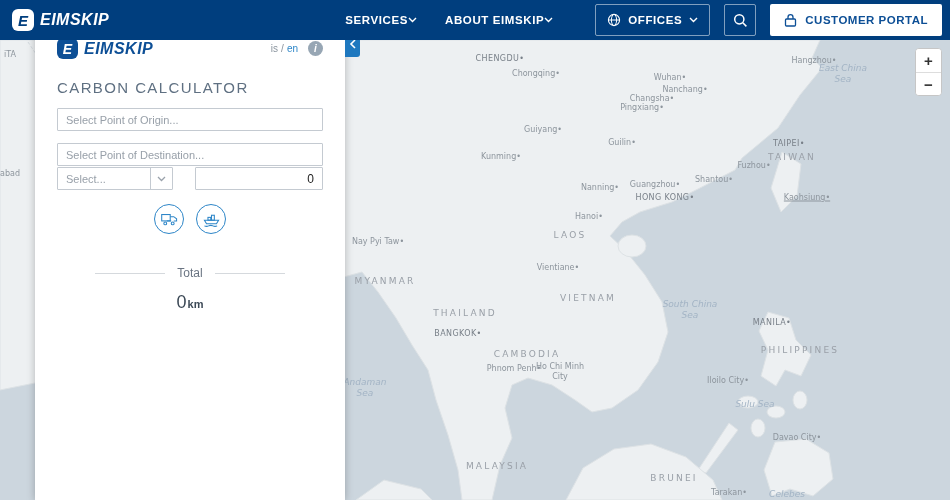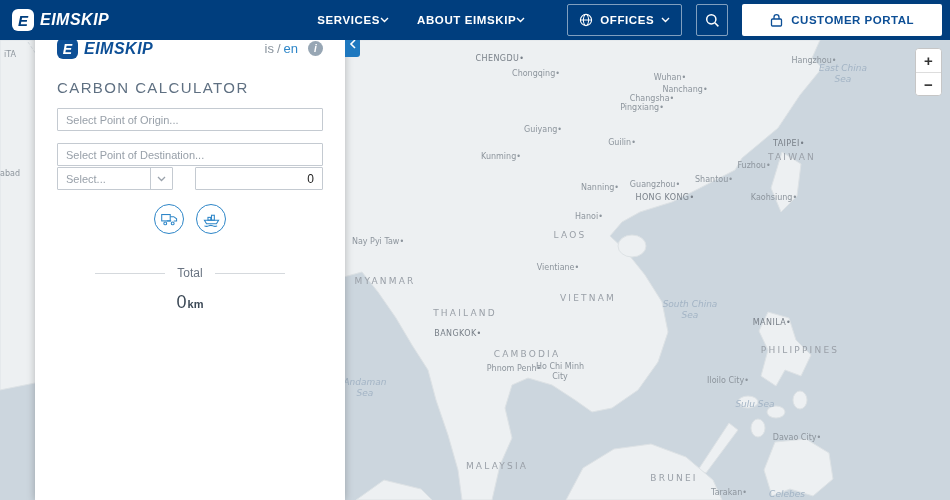--- a/index.html
+++ b/index.html
@@ -22,21 +22,21 @@
   .logo-text{color:#fff;font-style:italic;font-weight:800;font-size:16px;letter-spacing:.5px;}
   .header-right{margin-left:auto;display:flex;align-items:center;}
   .nav-item{display:flex;align-items:center;gap:0;color:#fff;font-size:11.5px;font-weight:700;
     letter-spacing:.6px;margin-right:28px;cursor:pointer;}
   .hdr-box{display:flex;align-items:center;gap:7px;border:1px solid rgba(255,255,255,.5);
     border-radius:2px;color:#fff;font-size:11.5px;font-weight:700;letter-spacing:.6px;
     padding:0 11px;height:32px;margin-left:14px;cursor:pointer;}
   .hdr-box.square{width:32px;justify-content:center;padding:0;}
   .portal-btn{display:flex;align-items:center;gap:8px;background:#fff;color:var(--brand-blue);
     font-size:11.5px;font-weight:700;letter-spacing:.5px;border:none;border-radius:2px;
-    height:32px;padding:0 28px;margin-left:14px;cursor:pointer;}
+    height:32px;padding:0 14px;margin-left:14px;cursor:pointer;}
 
   
   .map{position:absolute;top:40px;left:0;right:0;bottom:0;background:var(--sea);overflow:hidden;}
   .map svg.land{position:absolute;inset:0;}
   .map-label{position:absolute;transform:translate(-50%,-50%);font-family:"DejaVu Sans",sans-serif;
     font-size:8px;color:#8d959d;white-space:nowrap;pointer-events:none;}
   .map-label.capital{color:#798089;font-size:8px;letter-spacing:.4px;}
   .map-label.country{color:#9aa0a8;font-size:9px;letter-spacing:2.2px;}
   .map-label.sea{color:#a3b4c5;font-style:italic;font-size:9px;white-space:normal;width:58px;
     text-align:center;line-height:1.25;}
@@ -48,21 +48,21 @@
     font-size:15px;font-weight:700;color:#333;cursor:pointer;background:#fff;border:none;}
   .zoom-btn + .zoom-btn{border-top:1px solid #ddd;}
 
   
   .panel{position:absolute;left:35px;top:18px;width:310px;height:calc(100% - 18px);background:#fff;
     box-shadow:0 1px 8px rgba(0,0,0,.25);z-index:10;padding:20px 22px;}
   .panel-top{display:flex;align-items:center;}
   .p-logo{display:flex;align-items:center;gap:6px;}
   .p-logo .logo-mark{background:var(--brand-blue);color:#fff;width:21px;height:21px;font-size:14px;}
   .p-logo .logo-text{color:var(--brand-blue);font-size:16px;}
-  .lang{margin-left:auto;font-size:13px;color:#8a949e;display:flex;gap:3px;align-items:center;}
+  .lang{margin-left:auto;font-size:10px;color:#8a949e;display:flex;gap:3px;align-items:center;}
   .lang .active{color:#2e86c8;}
   .info-icon{width:15px;height:15px;border-radius:50%;background:#97a6b4;color:#fff;font-size:10px;
     font-weight:700;font-style:italic;display:flex;align-items:center;justify-content:center;
     margin-left:10px;cursor:pointer;}
   .panel-title{margin-top:20px;font-size:15px;color:#5f7082;letter-spacing:1.4px;font-weight:400;}
   .p-input{width:100%;height:23px;border:1px solid #c4cad1;border-radius:1px;font-size:11px;
     padding:0 8px;color:#333;margin-top:12px;font-family:"Liberation Sans",sans-serif;}
   .p-input::placeholder{color:#98a0a9;}
   .row{display:flex;justify-content:space-between;margin-top:1px;}
   .select-box{width:116px;height:23px;border:1px solid #c4cad1;border-radius:1px;display:flex;
@@ -180,21 +180,21 @@
       <span class="map-label city" style="left: 543px; top: 89px;">Guiyang•</span>
       <span class="map-label city" style="left: 622px; top: 102px;">Guilin•</span>
       <span class="map-label city" style="left: 754px; top: 91px; margin-top: 34px;">Fuzhou•</span>
       <span class="map-label city" style="left: 501px; top: 116px;">Kunming•</span>
       <span class="map-label capital" style="left: 789px; top: 103px;">TAIPEI•</span>
       <span class="map-label country" style="left: 792px; top: 117px;">TAIWAN</span>
       <span class="map-label city" style="left: 600px; top: 147px;">Nanning•</span>
       <span class="map-label city" style="left: 655px; top: 144px;">Guangzhou•</span>
       <span class="map-label city" style="left: 714px; top: 139px;">Shantou•</span>
       <span class="map-label capital" style="left: 665px; top: 157px;">HONG KONG•</span>
-      <span class="map-label city" style="left: 774px; top: 157px;">Kaohsiung•</span>
+      <span class="map-label city" style="left: 807px; top: 157px; text-decoration: underline;">Kaohsiung•</span>
       <span class="map-label city" style="left: 589px; top: 176px;">Hanoi•</span>
       <span class="map-label country" style="left: 570px; top: 195px;">LAOS</span>
       <span class="map-label city" style="left: 378px; top: 201px;">Nay Pyi Taw•</span>
       <span class="map-label city" style="left: 558px; top: 227px;">Vientiane•</span>
       <span class="map-label country" style="left: 385px; top: 241px;">MYANMAR</span>
       <span class="map-label country" style="left: 588px; top: 258px;">VIETNAM</span>
       <span class="map-label country" style="left: 465px; top: 273px;">THAILAND</span>
       <span class="map-label sea" style="left: 690px; top: 270px;">South China Sea</span>
       <span class="map-label capital" style="left: 772px; top: 282px;">MANILA•</span>
       <span class="map-label capital" style="left: 458px; top: 293px;">BANGKOK•</span>

